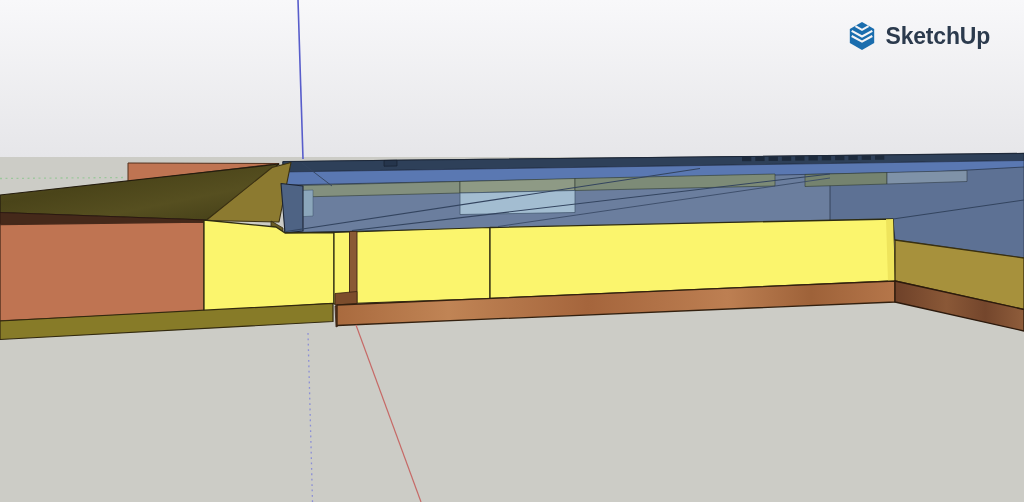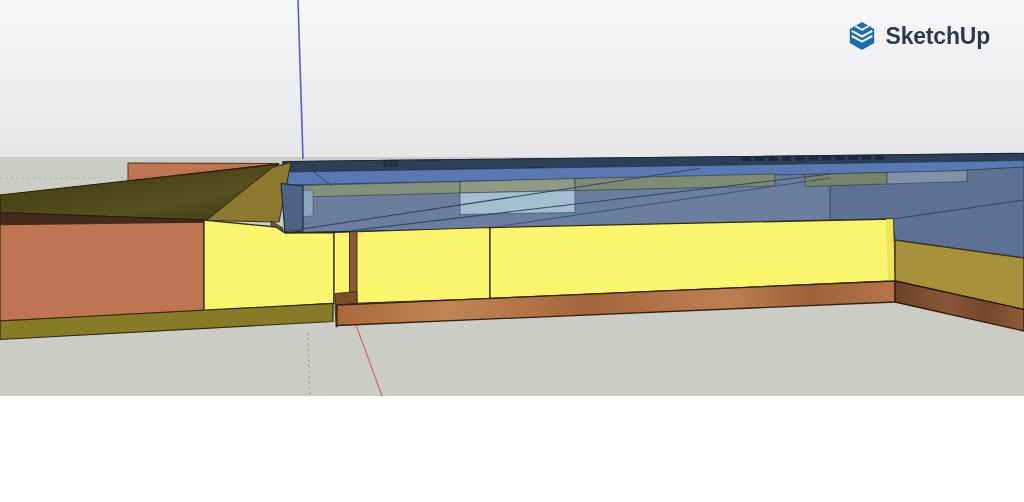--- a/index.html
+++ b/index.html
@@ -1,16 +1,16 @@
 <!DOCTYPE html>
 <html><head>
 <meta charset="utf-8">
 <style>
   html,body{margin:0;padding:0;background:#ffffff;font-family:"Liberation Sans",sans-serif;}
-  .stage{position:relative;width:1024px;height:396px;overflow:hidden;background:#f4f4f6;}
+  .stage{position:relative;width:1024px;height:502px;overflow:hidden;background:#f4f4f6;}
   .stage svg.scene{position:absolute;inset:0;display:block;}
   .logo{position:absolute;top:20px;right:34px;display:flex;align-items:center;gap:9px;user-select:none;}
   .logo-text{font-size:23px;font-weight:600;letter-spacing:-0.2px;line-height:1;}
 </style>
 </head>
 <body>
 
 <div class="stage">
 
   <svg class="scene" id="scene" width="1024" height="502" viewBox="0 0 1024 502">

